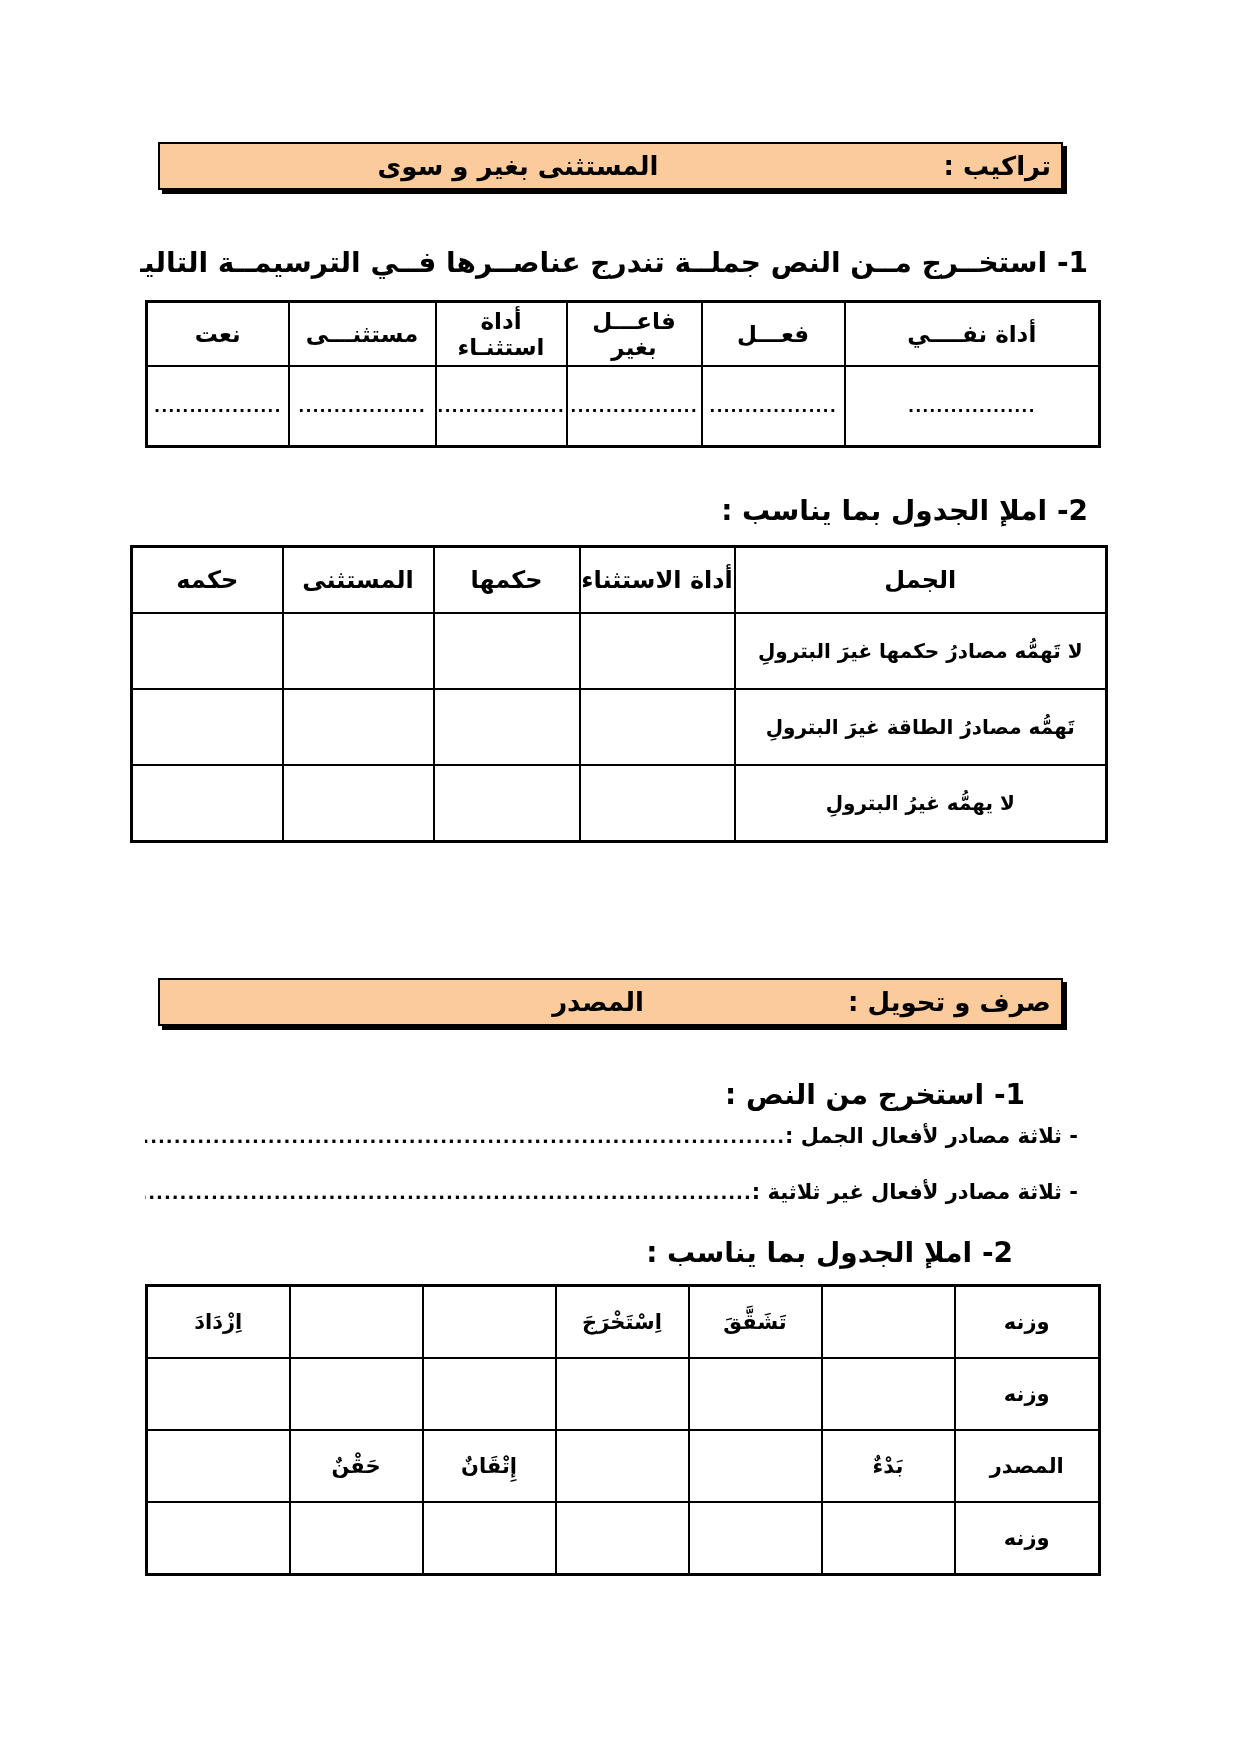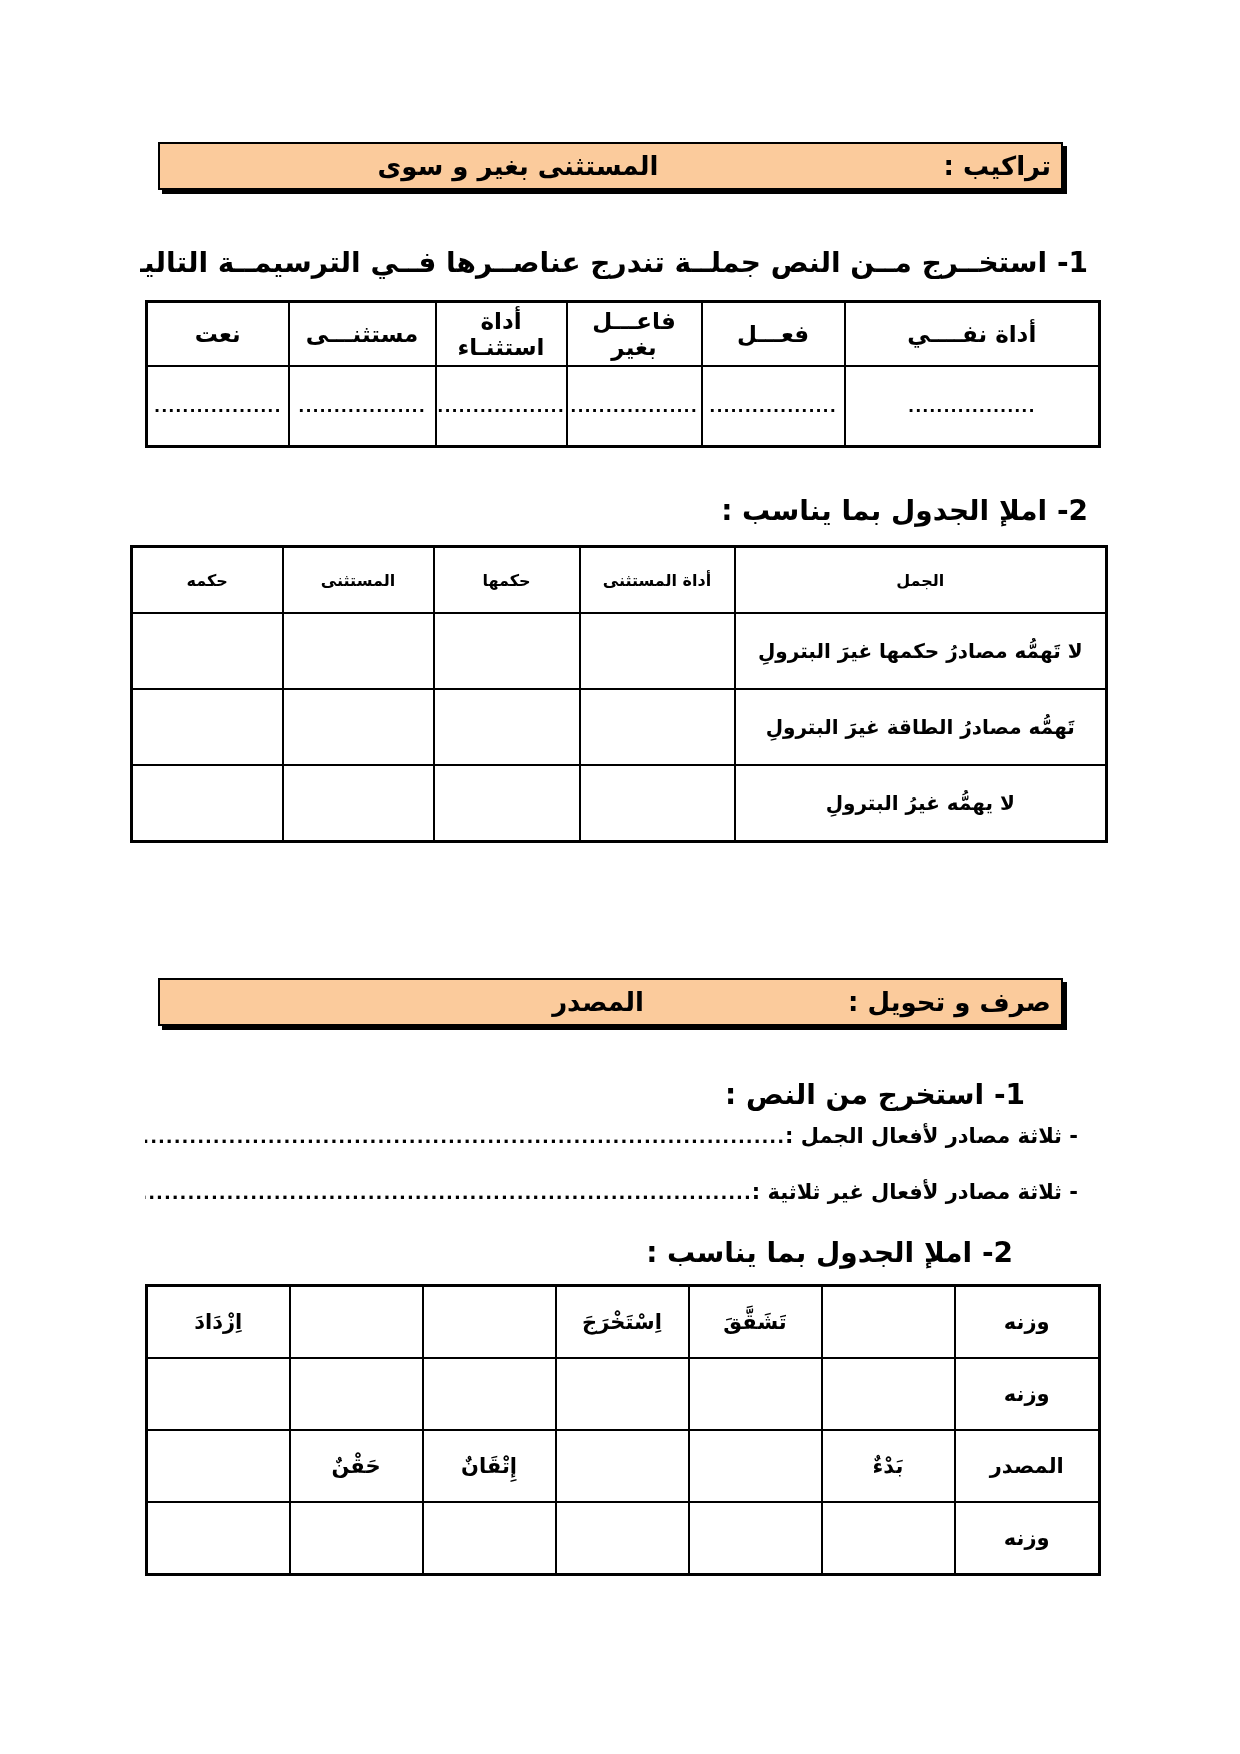--- a/index.html
+++ b/index.html
@@ -28,21 +28,21 @@
   .e2{top:494px;left:140px;width:948px;}
   .e3{top:1078px;left:156px;width:869px;}
   .e4{top:1236px;left:140px;width:873px;}
   
   table.tbl{position:absolute;border-collapse:collapse;table-layout:fixed;border:3px solid #000;}
   table.tbl td,table.tbl th{border:2px solid #000;padding:0;vertical-align:middle;text-align:center;overflow:hidden;}
   .tbl1{left:145px;top:300px;width:953px;}
   .tbl1 th{height:62px;font-size:23px;}
   .tbl1 td{height:78px;font-size:16px;letter-spacing:1px;}
   .tbl2{left:130px;top:545px;width:975px;}
-  .tbl2 th{height:64px;font-size:16px;border-bottom:3px solid #000;}
+  .tbl2 th{height:64px;font-size:24px;border-bottom:3px solid #000;}
   .tbl2 td{height:74px;font-size:20px;}
   .tbl3{left:145px;top:1284px;width:953px;}
   .tbl3 th{font-size:22px;}
   .tbl3 td,.tbl3 th{height:70px;font-size:21px;}
   
   .prompt{position:absolute;left:145px;width:933px;display:flex;align-items:baseline;font-size:21px;}
   .p1{top:1124px;}
   .p2{top:1180px;}
   .prompt .label{white-space:nowrap;}
   .prompt .dots{flex:1;overflow:hidden;white-space:nowrap;font-size:18px;letter-spacing:1px;}
@@ -94,21 +94,21 @@
     <colgroup>
       <col style="width:372px">
         <col style="width:155px">
         <col style="width:146px">
       <col style="width:151px">
         <col style="width:151px">
     </colgroup>
     <tbody>
         <tr>
       <th>الجمل</th>
-      <th>أداة المستثنى</th>
+      <th>أداة الاستثناء</th>
       <th>حكمها</th>
       <th>المستثنى</th>
       <th>حكمه</th>
     </tr>
     <tr>
       <td>لا تَهمُّه  مصادرُ حكمها غيرَ البترولِ</td>
       <td></td>
       <td></td>
       <td></td>
       <td></td>

